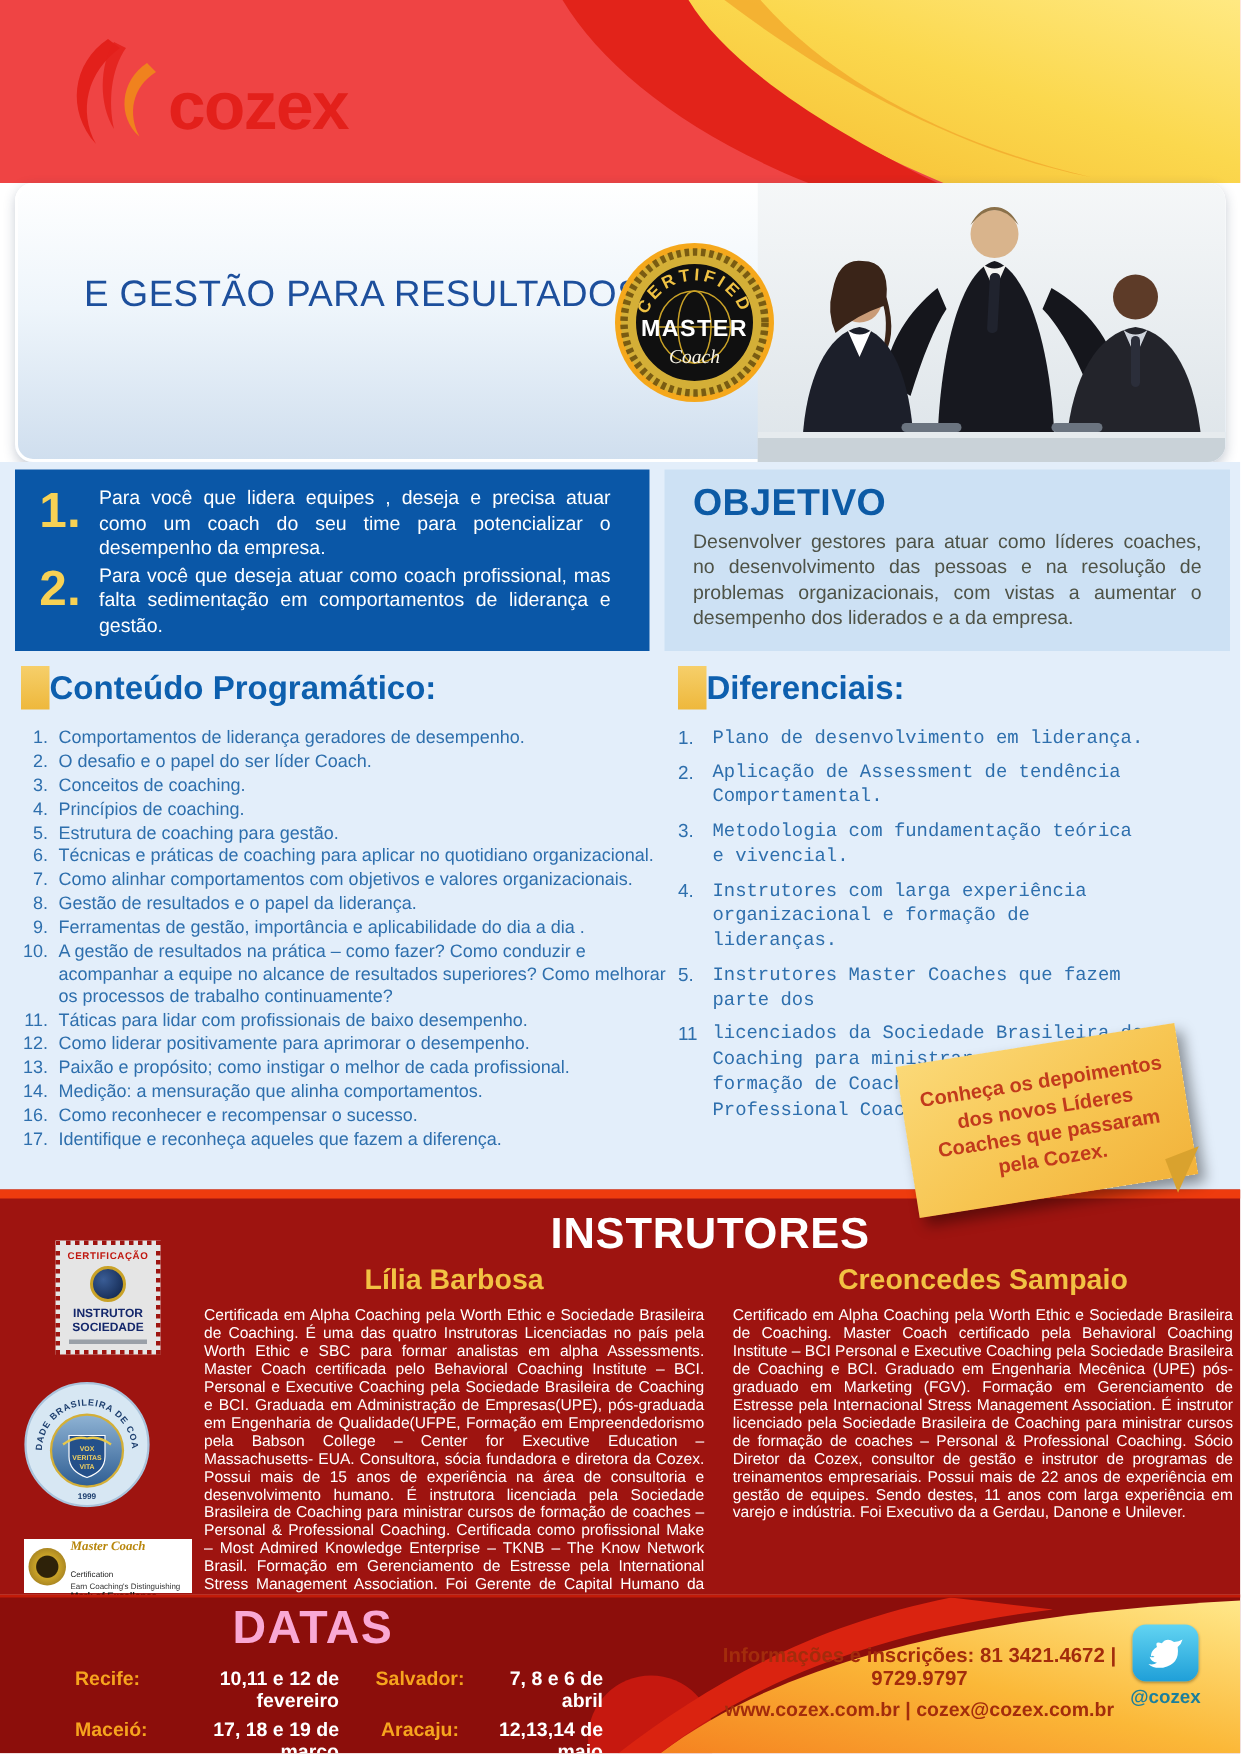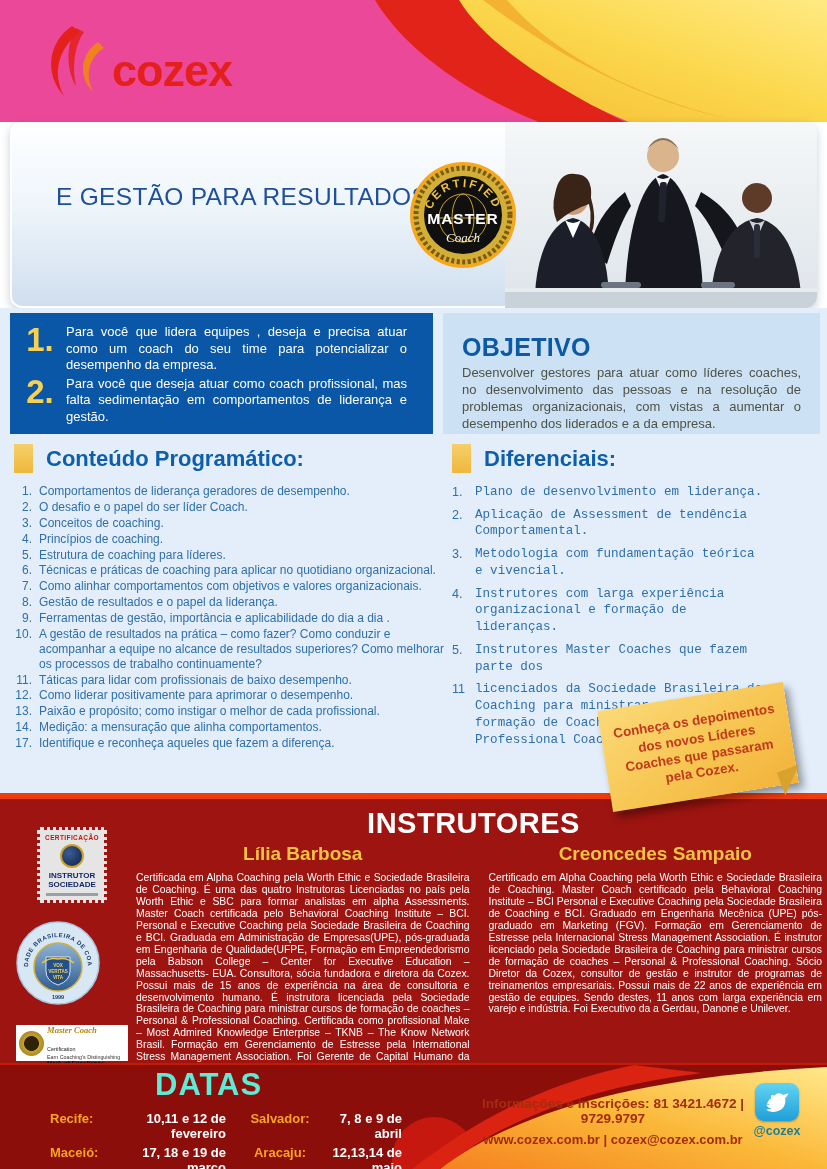--- a/index.html
+++ b/index.html
@@ -1,20 +1,20 @@
 <!DOCTYPE html>
 <html lang="pt"><head>
 <meta charset="utf-8">
 <style>
   html,body{margin:0;padding:0;background:#fff;}
   .page{position:relative;width:827px;height:1169px;background:#fff;overflow:hidden;
         font-family:"Liberation Sans",sans-serif;}
 
   
-  .header{position:absolute;top:0;left:0;width:827px;height:122px;background:#ec4899;}
+  .header{position:absolute;top:0;left:0;width:827px;height:122px;background:#ef4444;}
   .header-flame{position:absolute;right:0;top:0;}
   .logo{position:absolute;left:36px;top:18px;}
 
   
   .hero{position:absolute;left:10px;top:122px;width:807px;height:186px;border-radius:12px;
         background:linear-gradient(180deg,#ffffff 0%,#eef5fb 45%,#cfdeee 100%);
         box-shadow:0 3px 8px rgba(40,60,90,.25), inset 0 0 0 2px #fff;overflow:hidden;}
   .hero-photo{position:absolute;right:0;top:0;}
   .hero-titles{position:absolute;left:46px;top:56px;}
   .hero-title{font-size:47px;font-weight:bold;line-height:1;letter-spacing:.5px;color:#14418f;}
@@ -28,25 +28,25 @@
   
   .main{position:absolute;top:308px;left:0;width:827px;height:487px;background:#e3eefa;}
   .intro-box{position:absolute;left:10px;top:5px;width:423px;height:121px;background:#0a57a7;
              box-sizing:border-box;padding:11px 26px 0 12px;}
   .intro-row{display:flex;gap:8px;margin-bottom:2px;}
   .intro-num{color:#f7d154;font-size:33px;font-weight:bold;width:36px;text-align:center;
              line-height:.95;flex:none;}
   .intro-text{color:#fff;font-size:13px;line-height:1.27;text-align:justify;}
 
   .objetivo{position:absolute;left:443px;top:5px;width:377px;height:121px;background:#cde1f4;
-            box-sizing:border-box;padding:20px 19px;}
+            box-sizing:border-box;padding:8px 19px;}
   .objetivo h2{color:#0c5aa5;font-size:25px;margin:0 0 3px;font-weight:bold;letter-spacing:.3px;}
   .objetivo p{margin:0;color:#4e5246;font-size:13px;line-height:1.3;text-align:justify;}
 
-  .section-head{display:flex;align-items:center;gap:13px;margin-bottom:11px;}
+  .section-head{display:flex;align-items:center;margin-bottom:11px;}
   .marker{width:19px;height:29px;background:linear-gradient(180deg,#f6cf6a,#eeb83c);flex:none;}
   .section-head h2{color:#0d5fae;font-size:22px;font-weight:bold;margin:0;}
 
   .conteudo{position:absolute;left:14px;top:136px;width:430px;}
   .c-item{display:flex;margin-bottom:1px;}
   .c-num{width:25px;flex:none;color:#2e6fad;font-size:12px;line-height:1.24;text-align:right;
          padding-right:7px;box-sizing:border-box;}
   .c-text{color:#2e6fad;font-size:12px;line-height:1.24;flex:1;}
 
   .diferenciais{position:absolute;left:452px;top:136px;width:312px;}
@@ -92,21 +92,21 @@
   .mc-gold{font-family:"Liberation Serif",serif;font-style:italic;color:#b8860b;
            font-size:8.6px;font-weight:bold;}
   .mc-cert{font-size:5.4px;color:#222;}
   .mc-l2{font-size:5.3px;color:#333;}
   .mc-l3{font-size:6.4px;color:#111;font-weight:bold;}
 
   
   .datas{position:absolute;top:1063px;left:0;width:827px;height:106px;background:#8c0e0b;
          overflow:hidden;border-top:2px solid #c21b08;box-sizing:border-box;}
   .footer-flame{position:absolute;right:0;bottom:0;}
-  .datas h1{position:absolute;left:155px;top:2px;color:#5eead4;font-size:31px;font-weight:bold;
+  .datas h1{position:absolute;left:155px;top:2px;color:#f9a8d4;font-size:31px;font-weight:bold;
             letter-spacing:1px;margin:0;}
   .dates-grid{position:absolute;left:50px;top:46px;display:flex;gap:24px;}
   .dt-row{display:flex;margin-bottom:4px;}
   .dt-city{color:#f6a41e;font-weight:bold;font-size:13px;}
   .dt-val{text-align:right;color:#fff;font-weight:bold;font-size:13px;}
   .dtc1 .dt-city{width:64px;} .dtc1 .dt-val{width:112px;}
   .dtc2 .dt-city{width:60px;text-align:center;} .dtc2 .dt-val{width:92px;}
 
   .contact{position:absolute;left:448px;top:1096px;width:330px;text-align:center;z-index:4;}
   .contact-line1{color:#a32c0c;font-weight:bold;font-size:13.6px;margin:0 0 6px;}
@@ -242,21 +242,21 @@
             <div class="c-text">Conceitos de coaching.</div>
           </div>
 
           <div class="c-item">
             <div class="c-num">4.</div>
             <div class="c-text">Princípios de coaching.</div>
           </div>
 
           <div class="c-item">
             <div class="c-num">5.</div>
-            <div class="c-text">Estrutura de coaching para líderes.</div>
+            <div class="c-text">Estrutura de coaching para gestão.</div>
           </div>
 
           <div class="c-item">
             <div class="c-num">6.</div>
             <div class="c-text">Técnicas e práticas de coaching para aplicar no quotidiano organizacional.</div>
           </div>
 
           <div class="c-item">
             <div class="c-num">7.</div>
             <div class="c-text">Como alinhar comportamentos com objetivos e valores organizacionais.</div>
@@ -291,20 +291,24 @@
             <div class="c-num">13.</div>
             <div class="c-text">Paixão e propósito; como instigar o melhor de cada profissional.</div>
           </div>
 
           <div class="c-item">
             <div class="c-num">14.</div>
             <div class="c-text">Medição: a mensuração que alinha comportamentos.</div>
           </div>
 
 
+          <div class="c-item">
+            <div class="c-num">16.</div>
+            <div class="c-text">Como reconhecer e recompensar o sucesso.</div>
+          </div>
 
           <div class="c-item">
             <div class="c-num">17.</div>
             <div class="c-text">Identifique e reconheça aqueles que fazem a diferença.</div>
           </div>
         </div>
     </div>
 
     <div class="diferenciais">
       <div class="section-head">
@@ -436,21 +440,21 @@
           <div class="dt-row">
             <div class="dt-city">Maceió:</div>
             <div class="dt-val">17, 18 e 19 de março</div>
           </div>
 
         </div>
       <div class="dtc2">
 
           <div class="dt-row">
             <div class="dt-city">Salvador:</div>
-            <div class="dt-val">7, 8 e 9 de abril</div>
+            <div class="dt-val">7, 8 e 6 de abril</div>
           </div>
 
           <div class="dt-row">
             <div class="dt-city">Aracaju:</div>
             <div class="dt-val">12,13,14 de maio</div>
           </div>
         </div>
     </div>
   </div>
 

